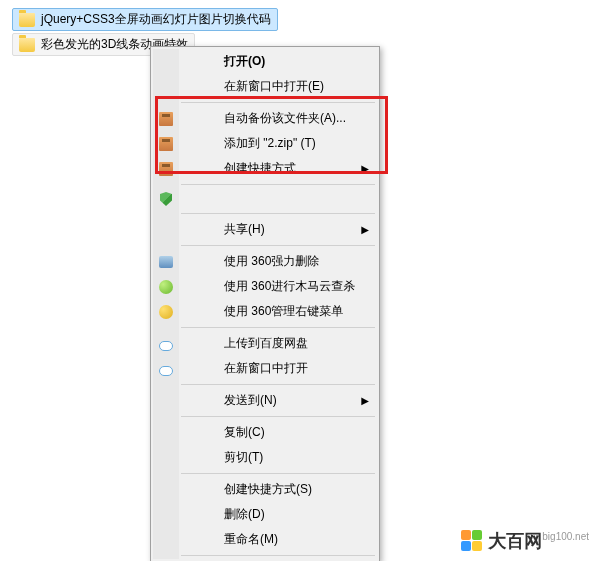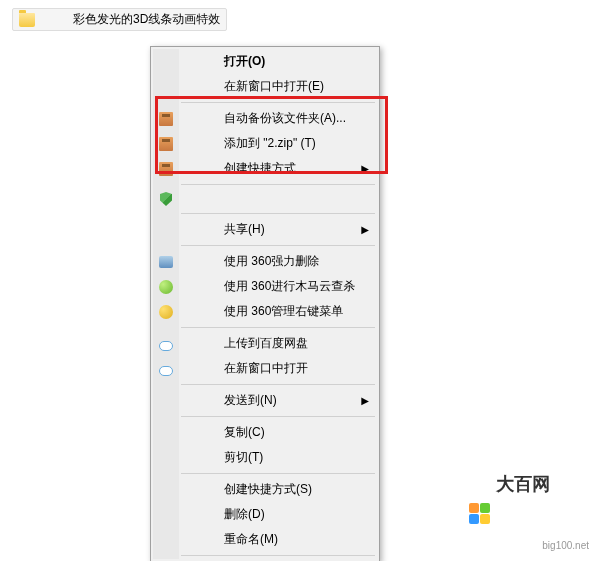--- a/index.html
+++ b/index.html
@@ -24,21 +24,20 @@
     }
     .file-item.selected {
       background: #cce8ff;
       border: 1px solid #7ab8e8;
       border-radius: 2px;
     }
     .file-item.partial {
       background: #f5f5f5;
       border: 1px solid #ddd;
       border-radius: 2px;
-      gap: 32px;
     }
     .folder-icon {
       width: 16px;
       height: 14px;
       background: linear-gradient(#ffe79e, #f5c942);
       border-radius: 1px 1px 2px 2px;
       margin-right: 6px;
       position: relative;
     }
     .folder-icon::before {
@@ -165,39 +164,41 @@
       display: flex;
       gap: 1px;
     }
     .wm-sq {
       width: 10px;
       height: 10px;
       border-radius: 2px;
     }
     .wm-text {
       display: flex;
-      flex-direction: column;
+      flex-direction: row;
       line-height: 1;
-      gap: 48px;
     }
     .wm-title {
       font-size: 18px;
       font-weight: bold;
       color: #333;
     }
     .wm-url {
       font-size: 10px;
       color: #999;
-      padding-left: 46px;
     }
   </style>
 </head>
 <body>
 
 <div class="file-area">
+  <div class="file-item selected">
+    <span class="folder-icon"></span>
+    <span>jQuery+CSS3全屏动画幻灯片图片切换代码</span>
+  </div>
   <div class="file-item partial">
     <span class="folder-icon"></span>
     <span>彩色发光的3D线条动画特效</span>
   </div>
 </div>
 
 <div class="context-menu">
   <div class="menu-icon-col"></div>
 
   <div class="menu-item bold">

